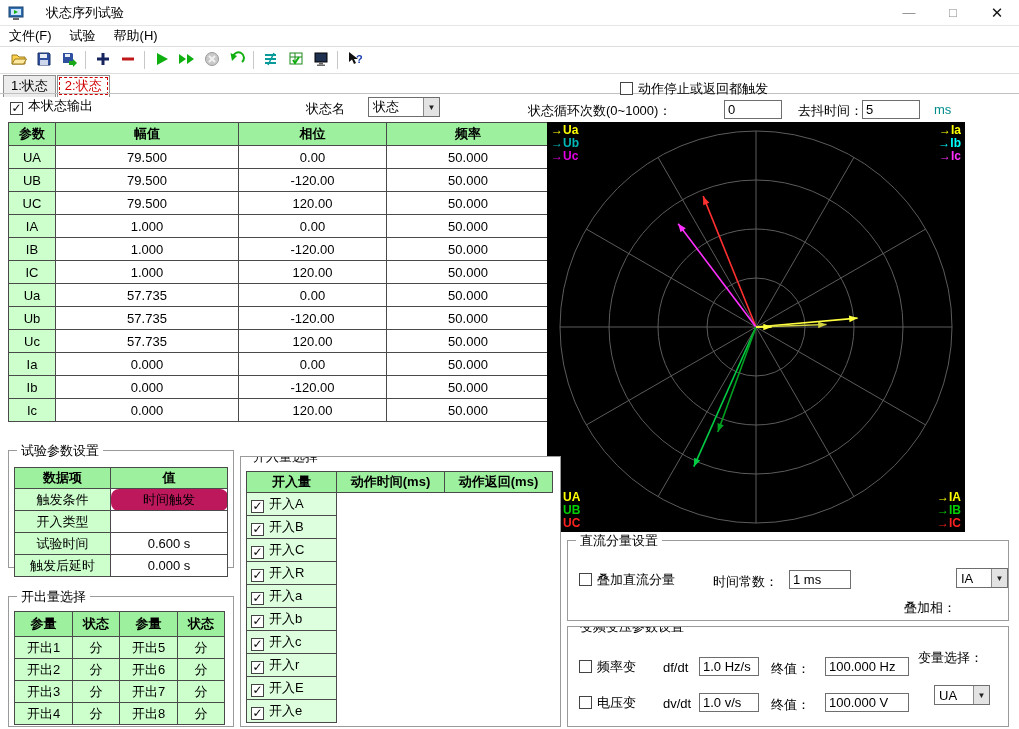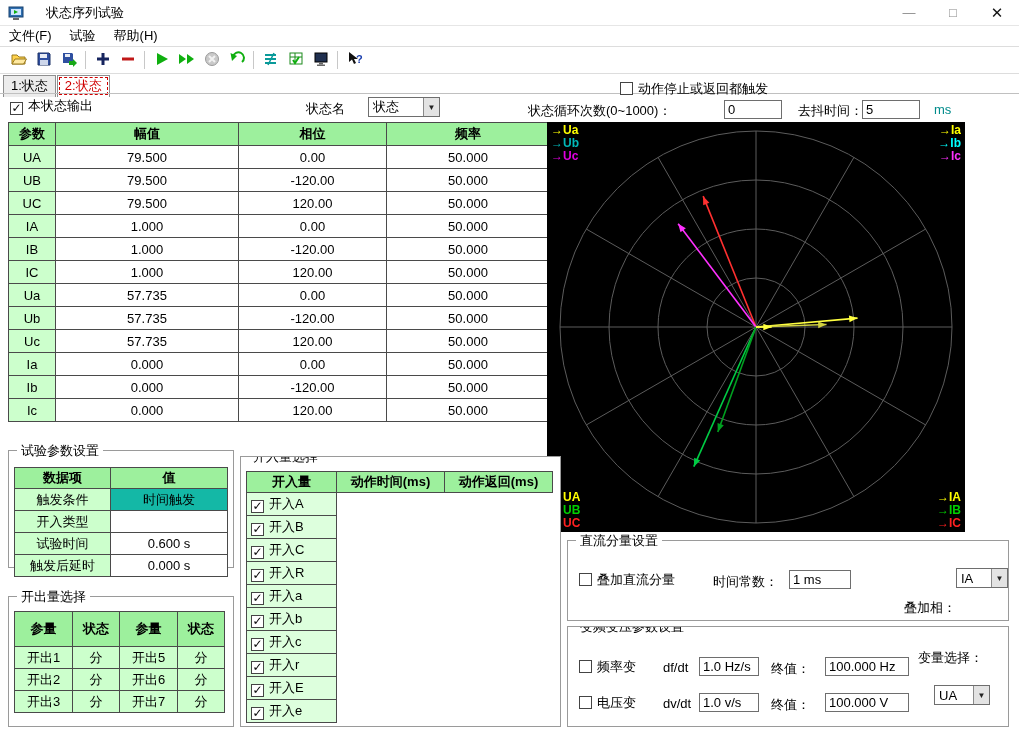--- a/index.html
+++ b/index.html
@@ -43,22 +43,22 @@
   
   table{border-collapse:collapse;table-layout:fixed;background:#fff;}
   th,td{border:1px solid #4a4a4a;white-space:nowrap;overflow:hidden;font-weight:normal;}
   th{background:#9df09d;font-weight:bold;text-align:center;}
   .maintable th{height:23px;}
   .maintable td{height:23px;text-align:center;}
   .maintable td:first-child{background:#ccffcc;}
   .ptable th{height:21px;}
   .ptable td{height:22px;text-align:center;}
   .ptable td:first-child{background:#ccffcc;}
-  .ptable tbody tr:first-child td:nth-child(2){background:#14b8a6;}
-  .otable th{height:35px;text-align:center;}
+  .ptable tbody tr:first-child td:nth-child(2){background:#be185d;border-radius:8px;}
+  .otable th{height:25px;text-align:center;}
   .otable td{height:22px;text-align:center;background:#ccffcc;}
   .itable th{height:21px;}
   .itable td{height:23px;background:#ddffdd;}
   .itable td:first-child{padding-left:4px;}
 
   
   .group{position:absolute;border:1px solid #9a9a9a;background:#fff;}
   .glabel{position:absolute;top:-9px;left:8px;background:#fff;padding:0 4px;font-size:13px;white-space:nowrap;}
 
   
@@ -411,20 +411,26 @@
           <td>分</td>
           <td>开出6</td>
           <td>分</td>
         </tr>
         <tr>
           <td>开出3</td>
           <td>分</td>
           <td>开出7</td>
           <td>分</td>
         </tr>
+        <tr>
+          <td>开出4</td>
+          <td>分</td>
+          <td>开出8</td>
+          <td>分</td>
+        </tr>
       </tbody>
   </table>
 </div>
 
 <div class="group" style="left:240px;top:456px;width:321px;height:271px;overflow:hidden;">
   <span class="glabel">开入量选择</span>
   <table class="itable" style="margin:14px 0 9px 5px;width:306px;">
     <colgroup>
         <col style="width:90px">
         <col style="width:108px">

